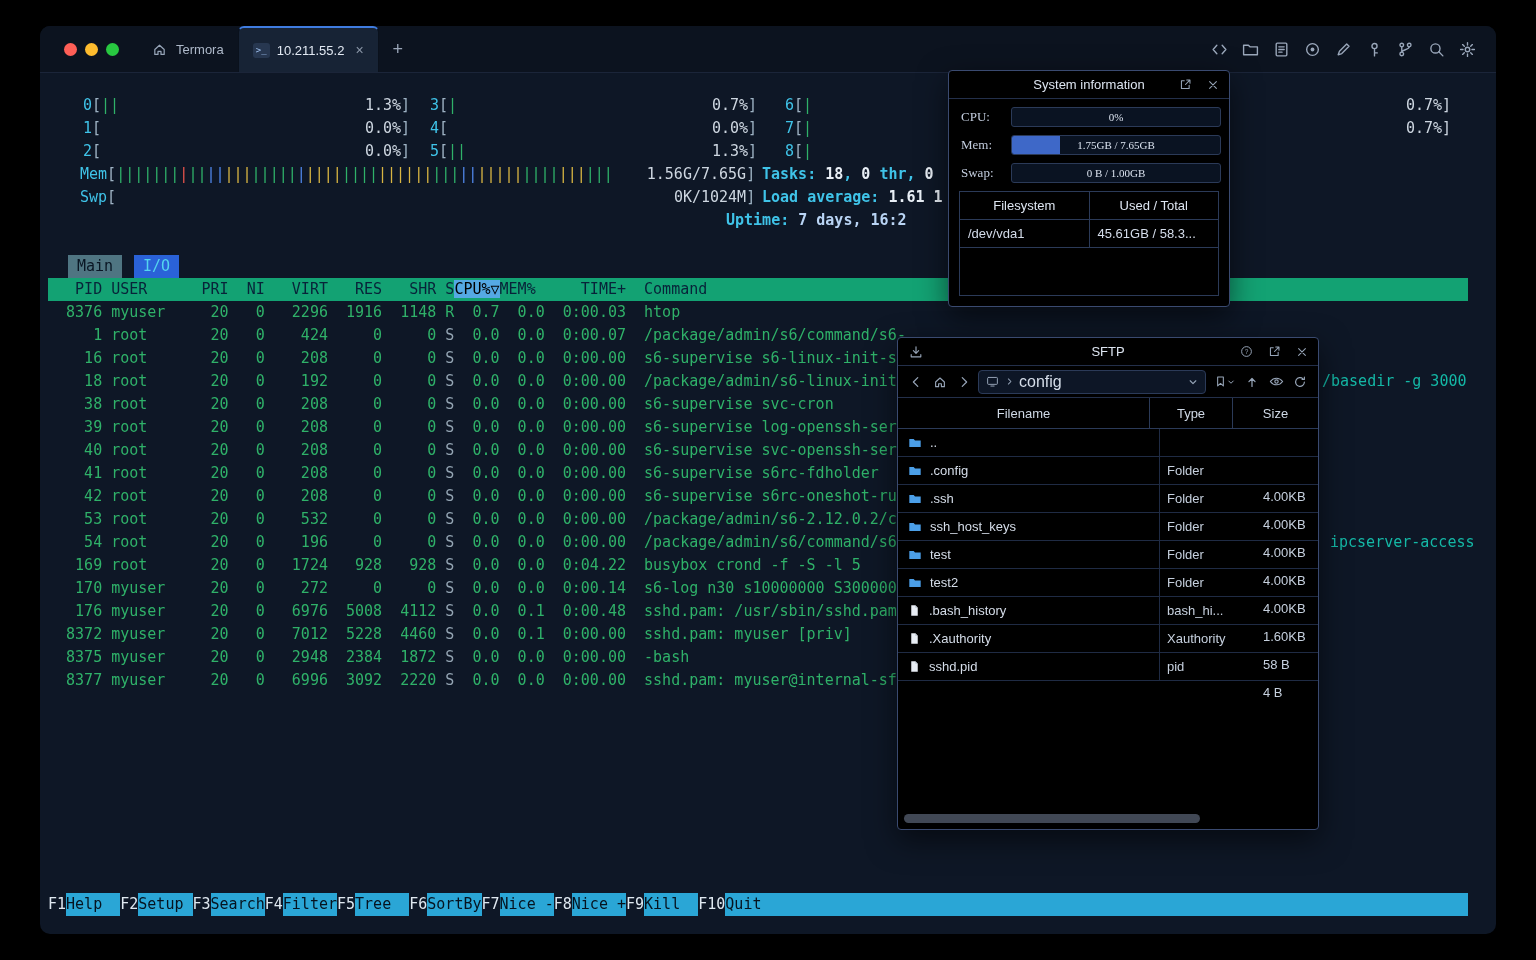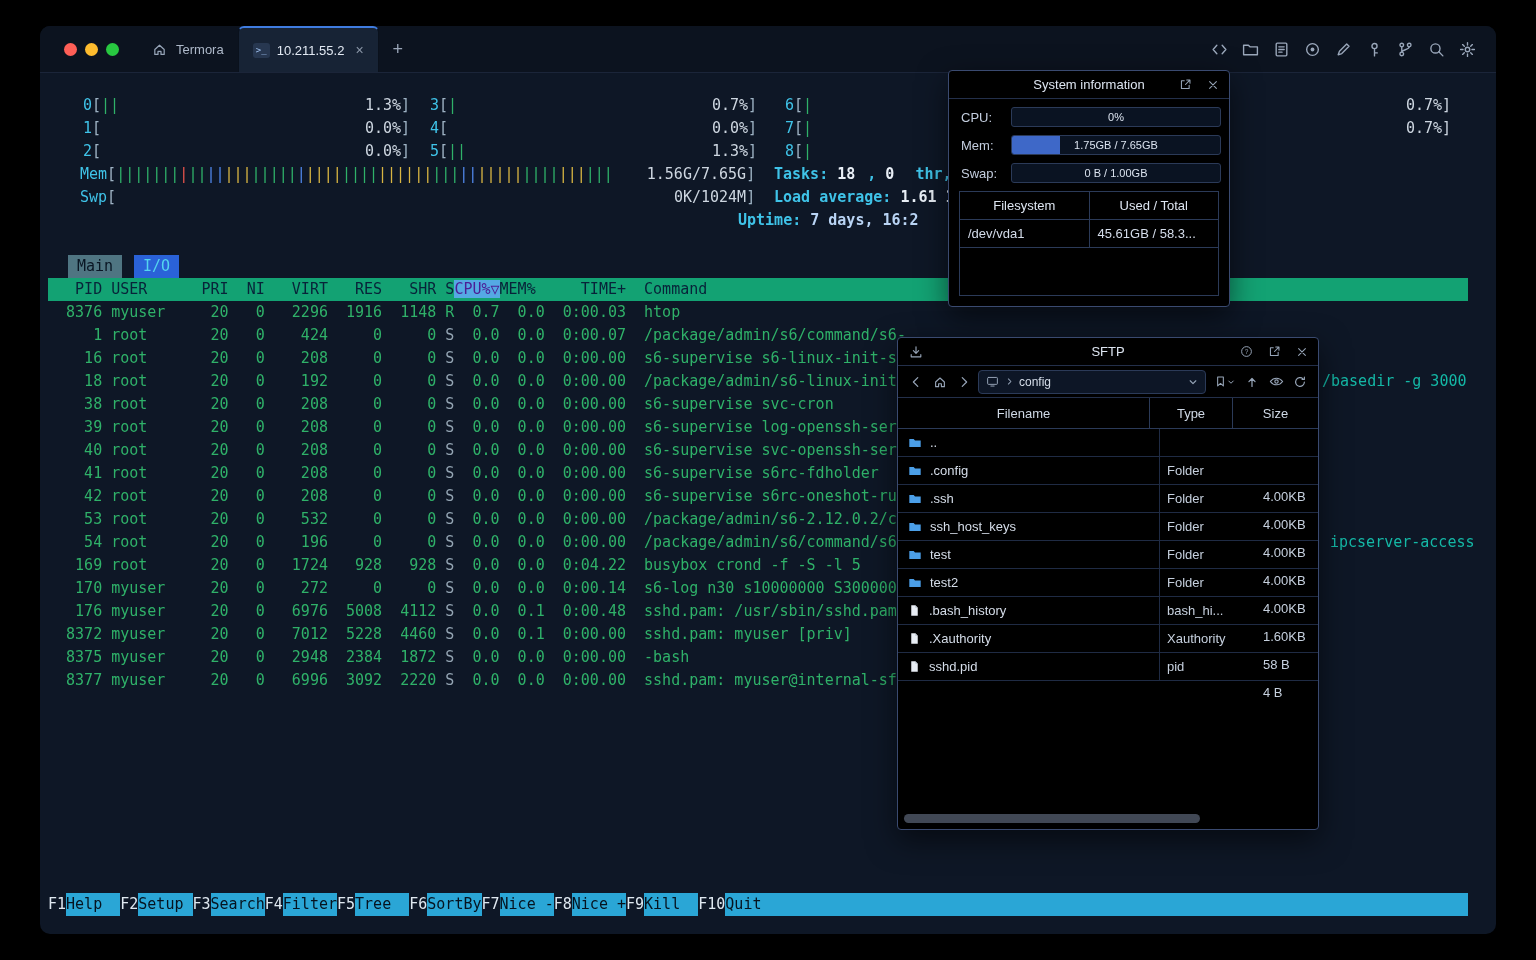--- a/index.html
+++ b/index.html
@@ -27,28 +27,28 @@
         font-size:15px;line-height:23px;color:#c3cfda;}
   .tl{position:relative;height:23px;white-space:pre;}
   .meter{position:absolute;top:0;display:inline-flex;}
   .lab{color:#3fc3e8;}
   .br{color:#9eb3c4;}
   .inner{display:inline-flex;justify-content:space-between;overflow:hidden;}
   .ticks{color:#2fb169;}
   .pct{color:#cdd6e0;}
   .pipe-g{color:#2fb169;} .pipe-r{color:#e5534b;} .pipe-b{color:#4f86e8;} .pipe-y{color:#d8b542;}
   .frag{position:absolute;top:0;}
-  .hcyan{color:#3fc3e8;font-weight:bold;margin-left:12px;}
+  .hcyan{color:#3fc3e8;font-weight:bold;}
   .hwhite{color:#e9eff6;font-weight:bold;}
   .hval{color:#b9d4f4;font-weight:bold;}
   .ttab{position:absolute;top:0;}
   .tabMain{background:#4f7582;color:#0a1624;left:20px;}
   .tabIO{background:#2a62d8;color:#54d5ef;left:86px;}
   .band-head{background:#13a273;color:#082339;}
-  .sortcell{background:#55a9e4;color:#4c1d95;}
+  .sortcell{background:#55a9e4;color:#000000;}
   .prow{color:#2fb169;}
   .prow .st{color:#94a5b3;}
   .prow .stR{color:#2fb169;}
   .prow .cfrag{color:#14b8a6;}
   .prow.sel{background:#1e81e8;}
   .prow.sel span{color:#04233f !important;}
   
   .fbar{position:absolute;left:8px;top:867px;width:1420px;height:23px;display:flex;
         font-family:"DejaVu Sans Mono",monospace;font-size:15px;line-height:23px;white-space:pre;}
   .fk{color:#dfe8f0;}
@@ -57,39 +57,39 @@
   
   .panel{position:absolute;background:#000000;border:1px solid #3a4a70;border-radius:4px;
          box-shadow:0 10px 30px rgba(0,0,0,.55);z-index:5;color:#d5dde9;}
   .phead{height:27px;display:flex;align-items:center;justify-content:center;position:relative;
          color:#dde5f1;font-size:13px;border-bottom:1px solid #232f4a;}
   .phead .hicons{position:absolute;right:6px;top:0;height:100%;display:flex;align-items:center;gap:8px;color:#97a5b8;}
   .phead .hleft{position:absolute;left:8px;top:0;height:100%;display:flex;align-items:center;color:#97a5b8;}
   .icnbtn{width:20px;height:20px;display:flex;align-items:center;justify-content:center;color:#97a5b8;}
   
   .sys{left:908px;top:44px;width:280px;height:235px;}
-  .sysrow{display:flex;align-items:center;height:20px;margin:8px 8px 0 12px;}
+  .sysrow{display:flex;align-items:center;height:20px;margin:8px 8px 0 12px;font-family:Liberation Serif, serif;}
   .syslabel{width:50px;font-size:13px;color:#c3cdde;}
   .sysbar{flex:1;height:18px;background:#0a1322;border:1px solid #2b3a58;border-radius:3px;
           position:relative;overflow:hidden;}
   .sysfill{position:absolute;left:0;top:0;bottom:0;background:#3e68c8;}
   .sysbartext{position:absolute;inset:0;display:flex;align-items:center;justify-content:center;
               font-size:11px;color:#dbe3ef;}
   .fstable{position:absolute;left:10px;right:10px;top:120px;bottom:10px;border:1px solid #2b3a58;}
   .fsrow{display:flex;height:27px;border-bottom:1px solid #2b3a58;}
   .fscell{flex:1;display:flex;align-items:center;font-size:13px;color:#d4dcea;padding:0 8px;
           white-space:nowrap;overflow:hidden;}
   .fscell + .fscell{border-left:1px solid #2b3a58;}
   .fsrow.fshead .fscell{justify-content:center;color:#dde5f1;}
   
   .sftp{left:857px;top:311px;width:420px;height:491px;}
   .sftptools{height:31px;display:flex;align-items:center;padding:0 8px;gap:4px;
              border-bottom:1px solid #232f4a;}
   .pathbox{flex:1;height:22px;background:#0d1626;border:1px solid #2b3a58;border-radius:4px;
-           display:flex;align-items:center;padding:0 6px;gap:5px;color:#d5dde9;font-size:12px;}
+           display:flex;align-items:center;padding:0 6px;gap:5px;color:#d5dde9;font-size:16px;}
   .pathbox .grow{flex:1;}
   .fileshead{display:flex;height:30px;border-bottom:1px solid #2b3a58;}
   .fh{display:flex;align-items:center;justify-content:center;font-size:13px;color:#cfd9e6;}
   .fh1{width:251px;} .fh2{width:82px;border-left:1px solid #2b3a58;} .fh3{flex:1;border-left:1px solid #2b3a58;}
   .filerow{display:flex;height:27px;border-bottom:1px solid #1f2b44;font-size:13px;color:#d5dde9;}
   .fc1{width:251px;display:flex;align-items:center;padding-left:10px;gap:8px;overflow:hidden;}
   .fc2{width:82px;border-left:1px solid #1f2b44;display:flex;align-items:center;padding:0 7px;
        color:#c6d0de;white-space:nowrap;overflow:hidden;}
   .fc3{flex:1;border-left:1px solid #1f2b44;display:flex;align-items:center;padding:0 6px;color:#c6d0de;margin-top:39px;}
   .hscroll{position:absolute;left:0;right:0;bottom:6px;height:9px;}

